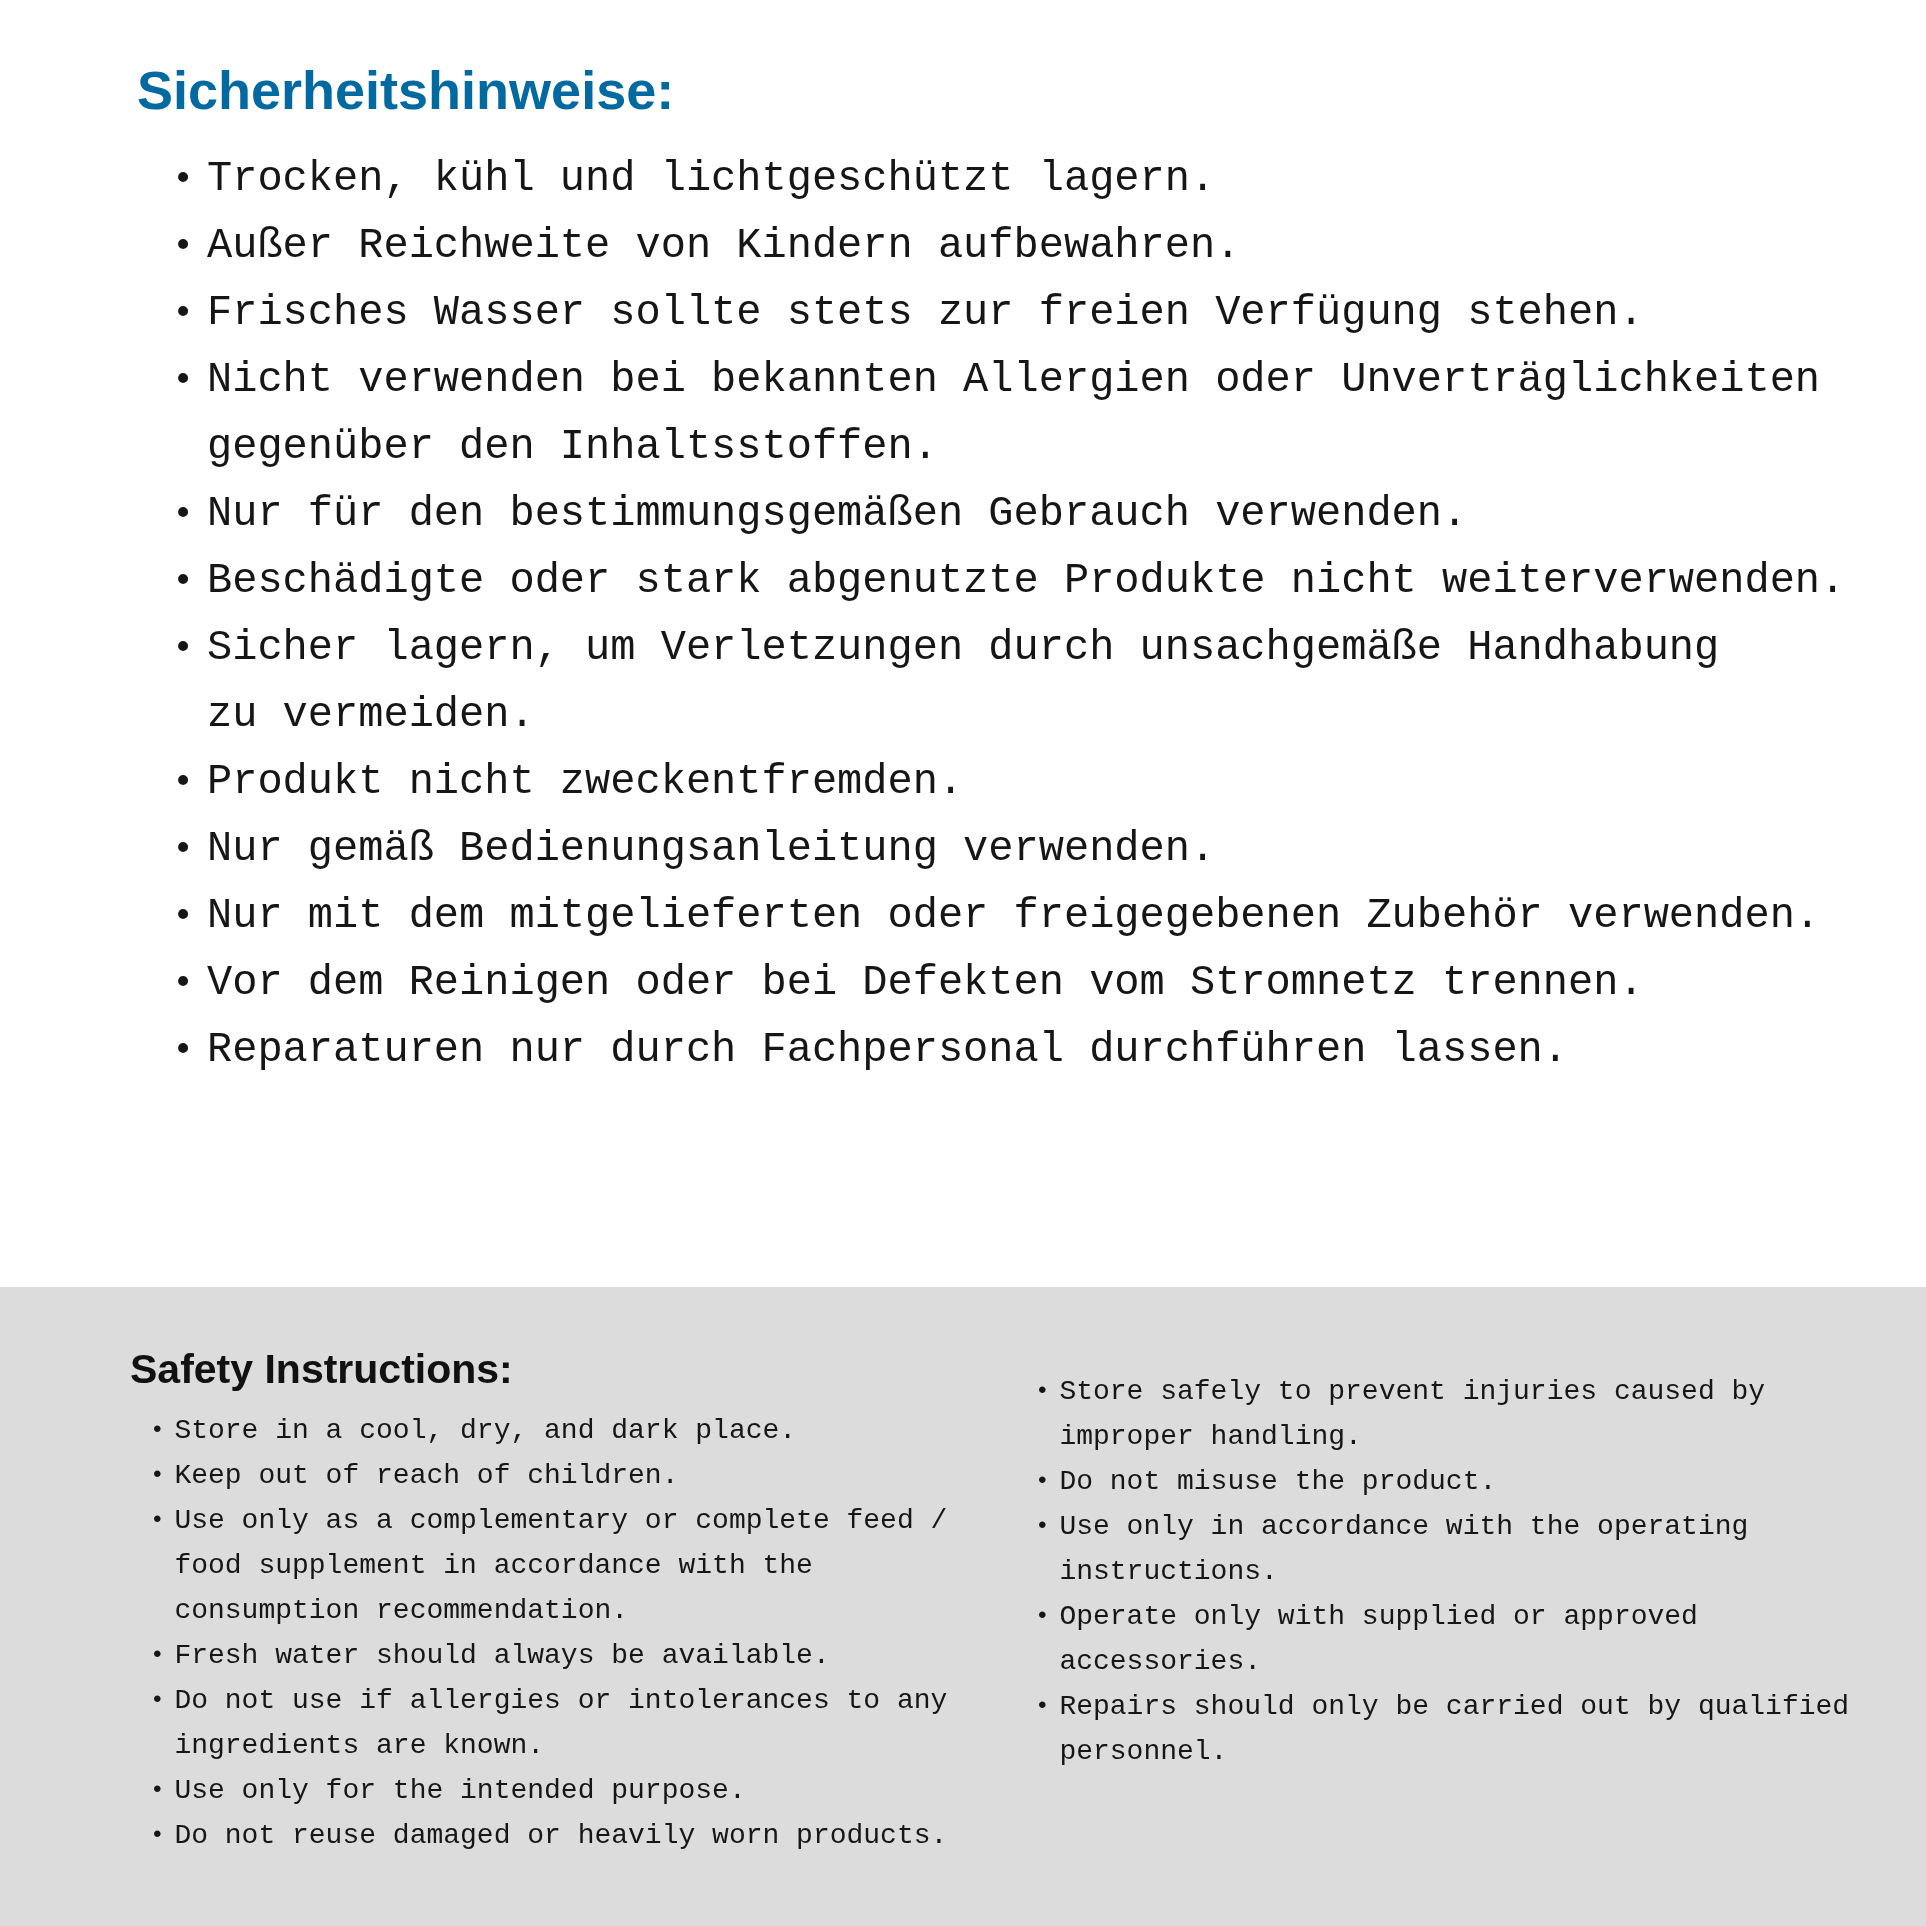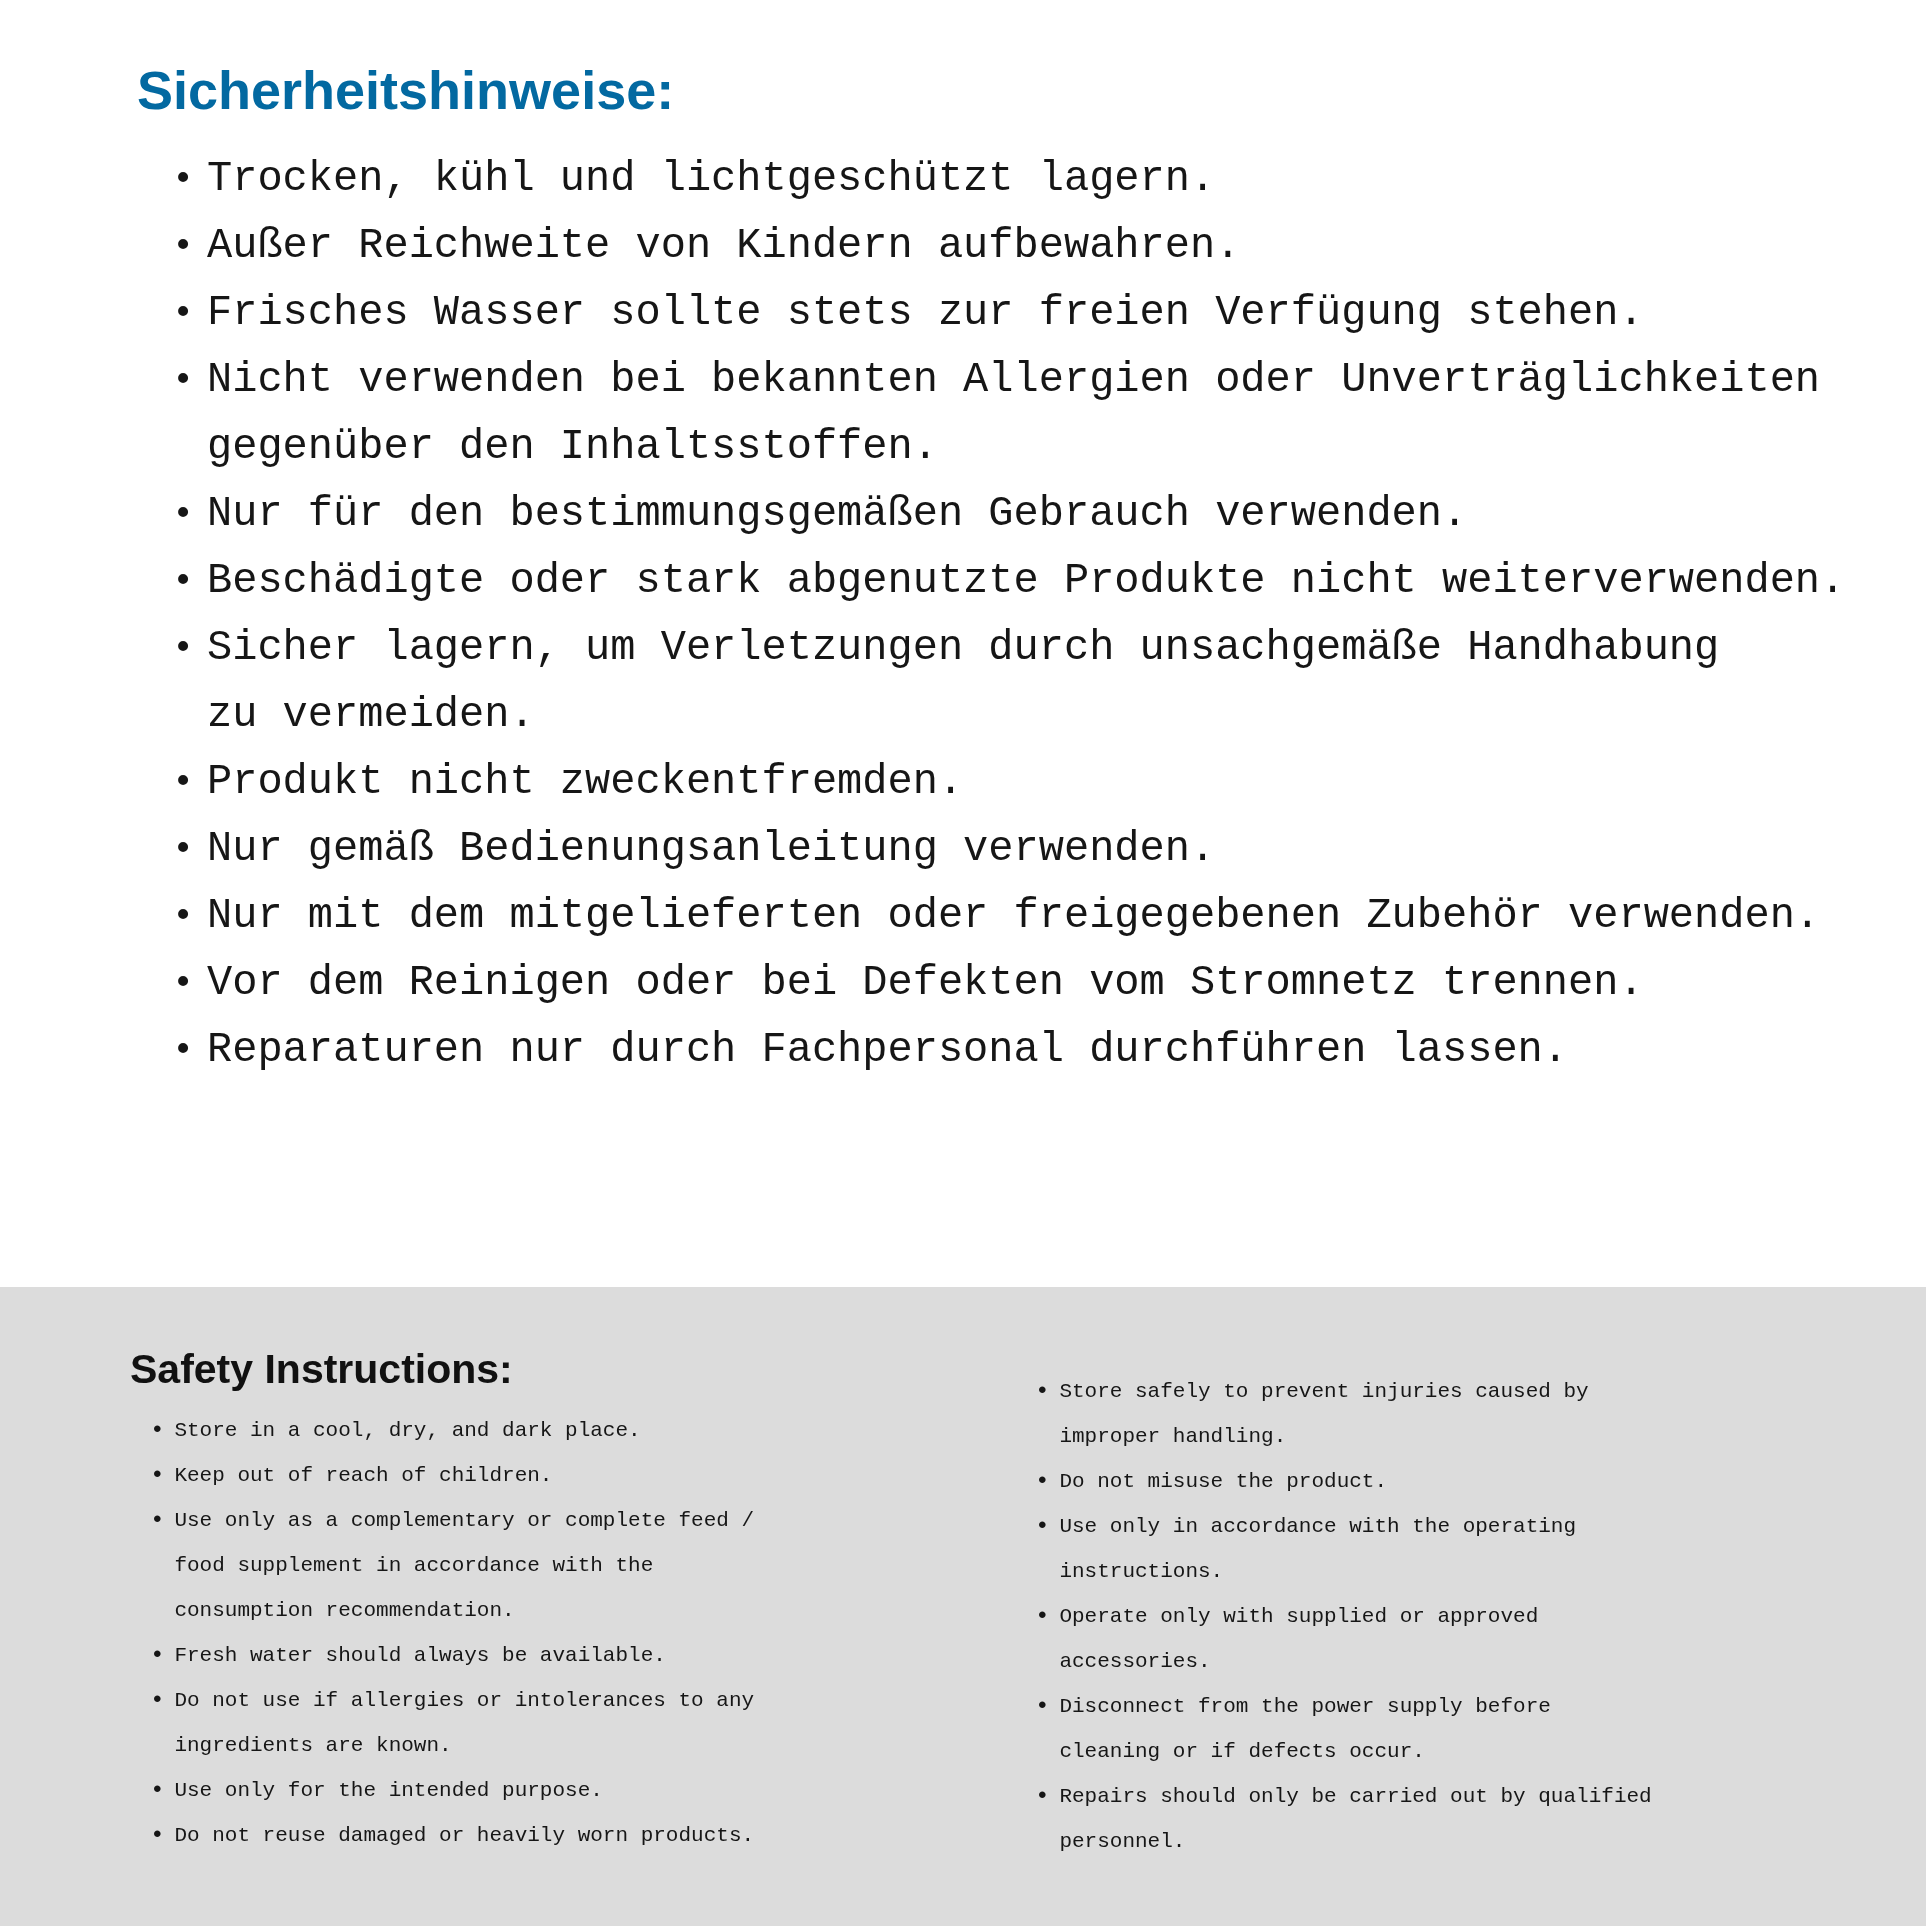--- a/index.html
+++ b/index.html
@@ -72,21 +72,21 @@
     top: 59px;
     margin: 0;
     font-size: 41px;
     font-weight: 700;
     color: #111111;
   }
   .en-list {
     position: absolute;
   }
   .en-list li {
-    font-size: 21px;
+    font-size: 28px;
     line-height: 45px;
     padding-left: 24.4px;
   }
   .en-list li::before {
     font-size: 24.4px;
   }
   .en-list-left {
     left: 150px;
     top: 121px;
     width: 854px;
@@ -139,22 +139,20 @@
     </ul>
 
     <ul class="bullets en-list en-list-right">
       <li>Store safely to prevent injuries caused by
 improper handling.</li>
       <li>Do not misuse the product.</li>
       <li>Use only in accordance with the operating
 instructions.</li>
       <li>Operate only with supplied or approved
 accessories.</li>
-      <li>Disconnect from the power supply before
-cleaning or if defects occur.</li>
       <li>Repairs should only be carried out by qualified
 personnel.</li>
     </ul>
 
   </div>
 
 </div>
 
 
 </body></html>

